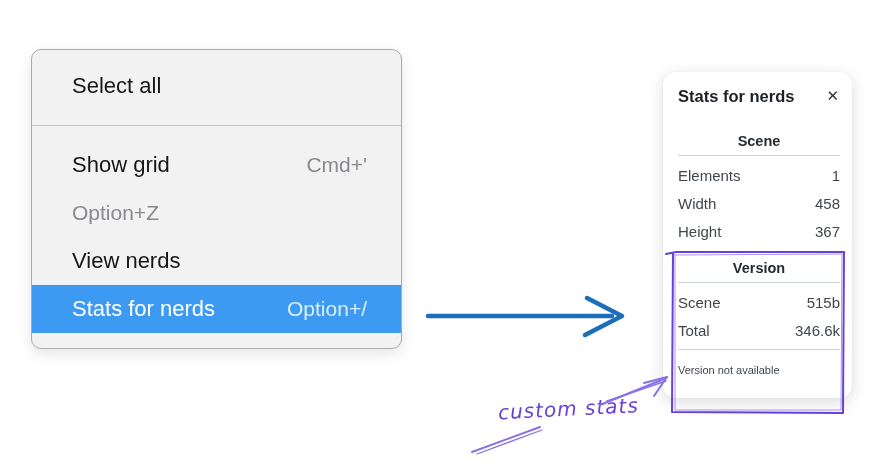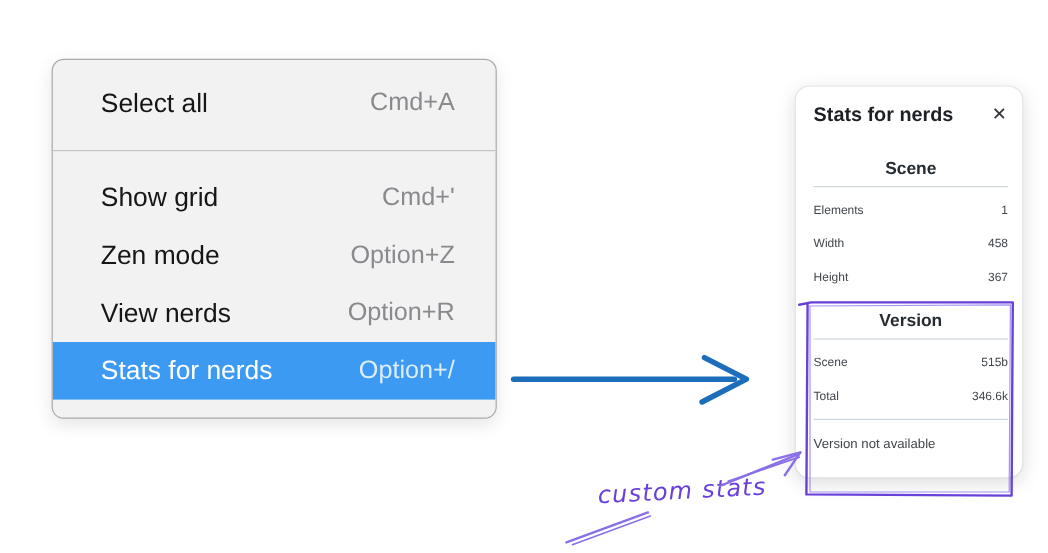--- a/index.html
+++ b/index.html
@@ -3,21 +3,21 @@
 <meta charset="utf-8">
 <style>
   html,body { margin:0; padding:0; background:#ffffff; }
   .stage {
     position:relative; width:873px; height:461px; overflow:hidden;
     background:#ffffff; font-family:"Liberation Sans", sans-serif;
   }
 
   
   .menu {
-    position:absolute; left:43px; top:49px; width:371px; height:300px;
+    position:absolute; left:31px; top:49px; width:371px; height:300px;
     box-sizing:border-box; background:#f2f2f3;
     border:1px solid #a9aaac; border-radius:10px;
     box-shadow:0 5px 14px rgba(0,0,0,0.10);
     padding:12px 0 12px 0; overflow:hidden;
   }
   .menu-item {
     height:48px; display:flex; align-items:center; justify-content:space-between;
     padding:0 34px 0 40px; cursor:default;
   }
   .menu-item .mi-label { font-size:22px; color:#161616; }
@@ -46,21 +46,21 @@
     text-align:center; font-weight:bold; font-size:14.5px; line-height:20px; color:#262b30;
   }
   .sh-scene   { margin-top:24px; }
   .sh-storage { margin-top:12px; }
   .sh-version { margin-top:8px; }
   .panel hr {
     border:none; border-top:1px solid #ccd5dd; margin:4px 0 6px 0;
   }
   .stat-row {
     display:flex; justify-content:space-between; align-items:center;
-    line-height:28px; font-size:10px; color:#40464c;gap:12px;
+    line-height:28px; font-size:15px; color:#40464c;gap:12px;
   }
   .version-note { line-height:28px; font-size:11px; color:#40464c; margin-top:3px; }
 
   
   .annotation-text {
     position:absolute; left:498px; top:396px; width:170px;
     font-family:"DejaVu Sans", sans-serif; font-style:italic;
     font-size:20px; letter-spacing:1px; color:var(--annotation, #6741d9);
     transform:rotate(-3deg); white-space:nowrap;
   }
@@ -72,34 +72,31 @@
   .stroke-purple-light { stroke:#8a70e8; fill:none; stroke-linecap:round; stroke-linejoin:round; }
 </style>
 </head>
 <body>
 
 <div class="stage">
 
   <div class="menu">
     <div class="menu-item">
       <span class="mi-label">Select all</span>
-      <span class="mi-shortcut">Cmd+A</span>
     </div>
     <div class="menu-divider"></div>
     <div class="menu-item">
       <span class="mi-label">Show grid</span>
       <span class="mi-shortcut">Cmd+'</span>
     </div>
     <div class="menu-item">
-      <span class="mi-label">Zen mode</span>
       <span class="mi-shortcut">Option+Z</span>
     </div>
     <div class="menu-item">
       <span class="mi-label">View nerds</span>
-      <span class="mi-shortcut">Option+R</span>
     </div>
     <div class="menu-item highlighted">
       <span class="mi-label">Stats for nerds</span>
       <span class="mi-shortcut">Option+/</span>
     </div>
   </div>
 
   <div class="panel">
     <div class="panel-header">
       <span class="panel-title">Stats for nerds</span>

